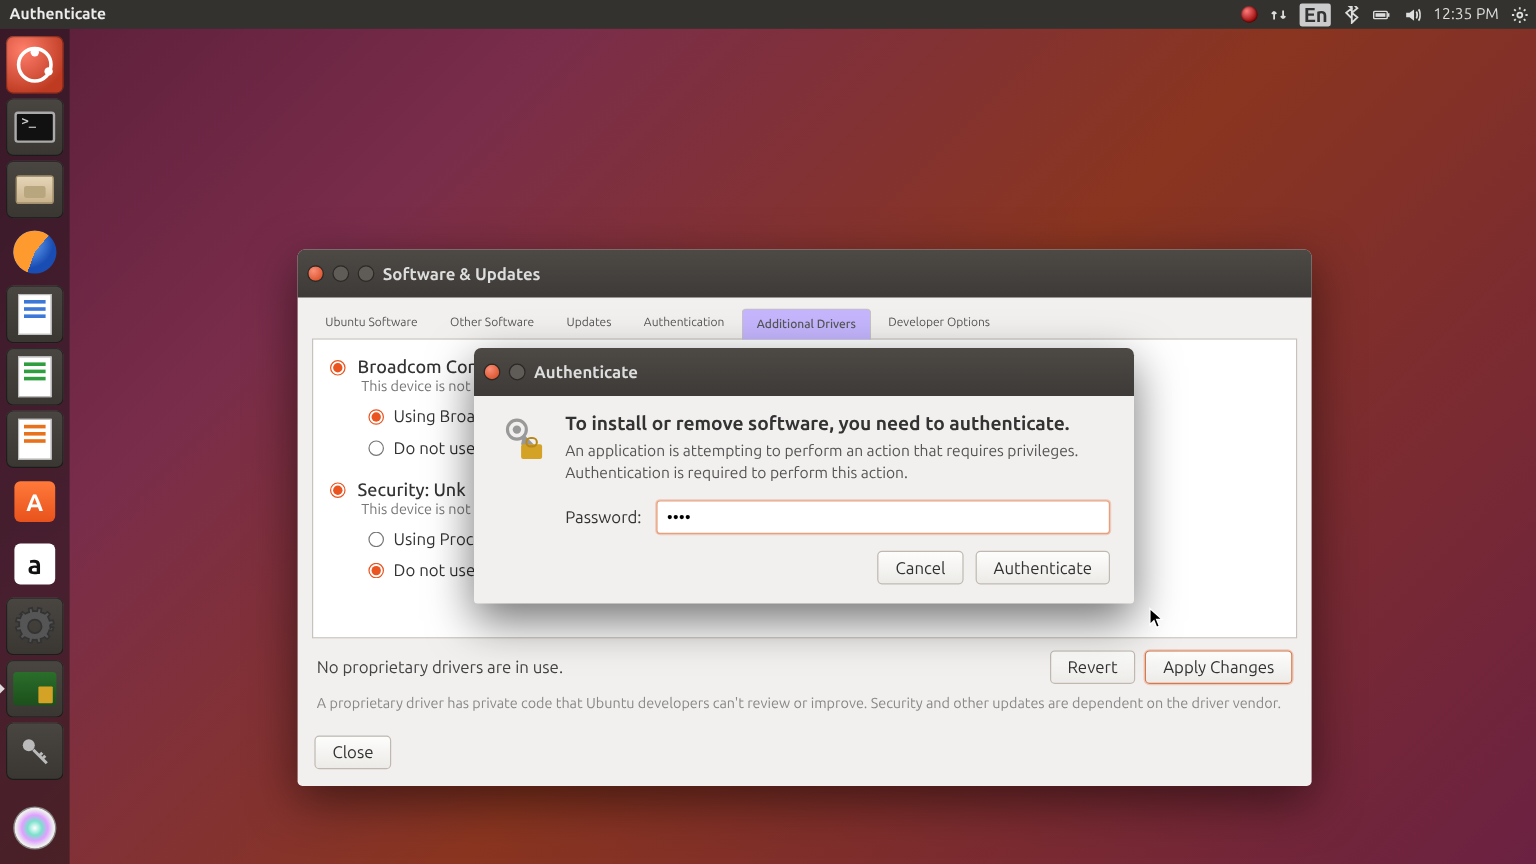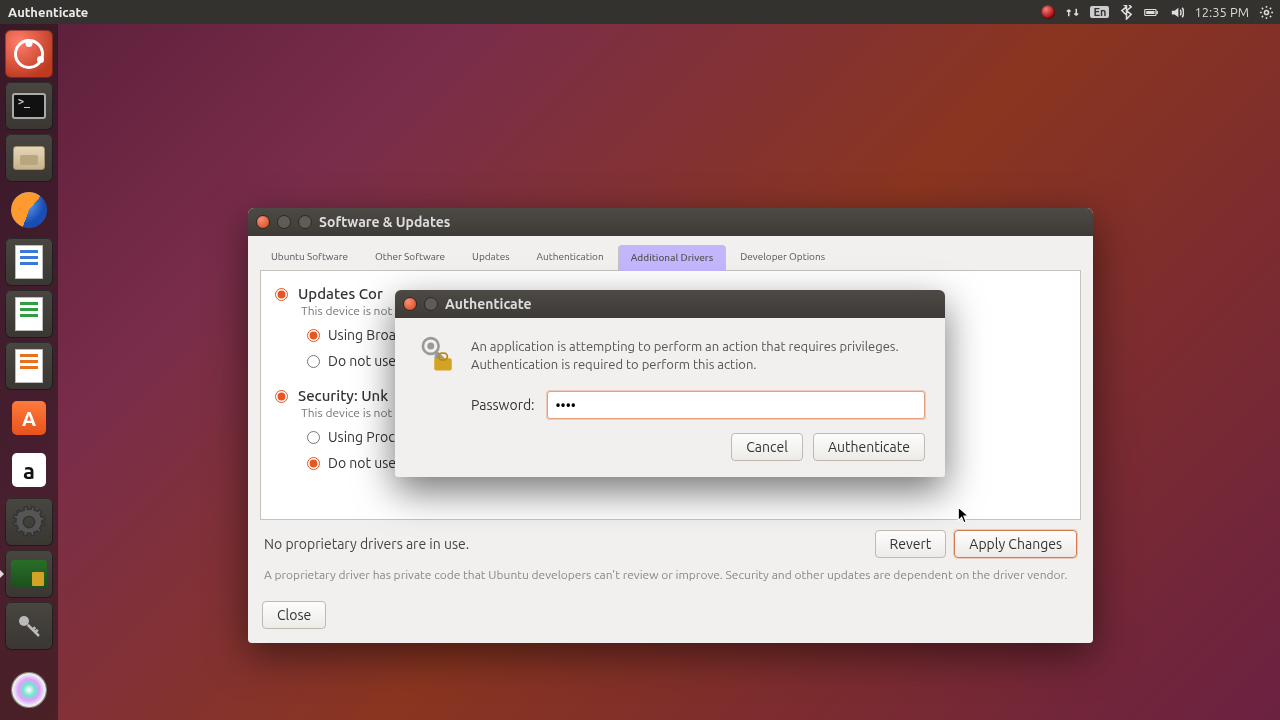--- a/index.html
+++ b/index.html
@@ -4,21 +4,21 @@
 <style>
   * { box-sizing: border-box; margin: 0; padding: 0; font-family: Ubuntu, "Segoe UI", Arial, sans-serif; }
   html, body { width: 1280px; height: 720px; overflow: hidden; }
   body { background: linear-gradient(135deg, #5a1e3a 0%, #7a2d4a 25%, #8a3520 55%, #6b2142 100%); position: relative; }
 
   
   .top-panel { position: absolute; top:0; left:0; right:0; height:24px; background:#33322f; color:#ddd; display:flex; align-items:center; font-size:13px; z-index:100; }
   .top-panel .title { padding-left:8px; font-weight:bold; color:#ececec; }
   .top-panel .tray { margin-left:auto; display:flex; align-items:center; gap:10px; padding-right:6px; }
   .tray .dot-red { width:14px; height:14px; border-radius:50%; background:radial-gradient(circle at 35% 30%, #ff7a7a, #9a0b0b 70%); box-shadow:0 0 2px #000 inset; }
-  .tray .lang { background:#ccc; color:#333; font-size:11px; padding:0 3px; border-radius:2px; font-weight:bold; }
+  .tray .lang { background:#ccc; color:#333; font-size:17px; padding:0 3px; border-radius:2px; font-weight:bold; }
   .tray svg { width:15px; height:15px; fill:none; stroke:#ddd; stroke-width:1.6; }
   .tray .clock { font-size:13px; }
 
   
   .launcher { position:absolute; top:24px; left:0; width:58px; bottom:0; background:rgba(30,20,25,0.55); display:flex; flex-direction:column; align-items:center; padding-top:6px; gap:4px; z-index:50; }
   .launcher .item { width:48px; height:48px; border-radius:6px; display:flex; align-items:center; justify-content:center; position:relative; }
   .launcher .item.dash { background:radial-gradient(circle at 30% 25%, #ff7e6b, #be3b22 75%); box-shadow:0 0 0 1px rgba(0,0,0,.35) inset; }
   .launcher .item.tile { background:linear-gradient(#494541,#3a3733); box-shadow:0 0 0 1px rgba(0,0,0,.5) inset, 0 1px 1px rgba(255,255,255,.1) inset; }
   .launcher .running::before { content:""; position:absolute; left:-6px; top:50%; width:0;height:0; border-top:5px solid transparent; border-bottom:5px solid transparent; border-left:5px solid #ddd; transform:translateY(-50%); }
   .ubuntu-circ { width:30px;height:30px;border:3px solid #fff;border-radius:50%;position:relative; }
@@ -38,21 +38,21 @@
   .sw-ic{width:34px;height:34px;background:linear-gradient(#ff7a3a,#e8521c);border-radius:5px;display:flex;align-items:center;justify-content:center;color:#fff;font-weight:bold;font-size:20px;}
   .amz-ic{width:34px;height:34px;background:#fff;border-radius:5px;display:flex;align-items:center;justify-content:center;color:#111;font-weight:bold;font-size:22px;}
   .gear-ic svg{width:34px;height:34px;fill:#555;stroke:#333;}
   .board-ic{width:36px;height:28px;background:linear-gradient(#2a6e2a,#1c4f1c);border-radius:3px;position:relative;}
   .board-ic::after{content:"";position:absolute;right:3px;bottom:2px;width:12px;height:14px;background:#d4a326;border-radius:1px;}
   .keys-ic svg{width:30px;height:30px;fill:#bbb;}
   .disc-ic{width:34px;height:34px;border-radius:50%;background:radial-gradient(circle,#fff 0%,#7ae0cc 25%,#e0a0ff 45%,#eee 65%);box-shadow:0 0 0 1px #888;}
 
   
   .window { position:absolute; left:248px; top:208px; width:845px; background:#f2f0ee; border-radius:6px 6px 4px 4px; box-shadow:0 12px 40px rgba(0,0,0,.5); z-index:10; }
-  .titlebar { height:28px; background:linear-gradient(#4d4945,#3e3a37); border-radius:6px 6px 0 0; display:flex; align-items:center; color:#ddd; font-weight:bold; font-size:14px; padding-left:8px; }
+  .titlebar { height:40px; background:linear-gradient(#4d4945,#3e3a37); border-radius:6px 6px 0 0; display:flex; align-items:center; color:#ddd; font-weight:bold; font-size:14px; padding-left:8px; }
   .titlebar .tb-btn{width:14px;height:14px;border-radius:50%;margin-right:7px;background:#5f5b56;border:1px solid #2b2825;}
   .titlebar .tb-btn.close{background:radial-gradient(circle at 35% 30%,#fa8f78,#d34418);}
   .tabs { display:flex; gap:1px; padding:8px 10px 0 10px; font-size:10px; }
   .tab { padding:6px 12px 8px; color:#555; cursor:pointer; border:1px solid transparent; border-bottom:none; border-radius:4px 4px 0 0; }
   .tab.active { background:#c4b5fd; border-color:#c7c2bc; position:relative; top:1px; font-weight:500; }
   .drivers-area { margin:0 12px; border:1px solid #c7c2bc; background:#fff; padding:14px 14px 30px; min-height:230px; }
   .dev { margin-bottom:18px; }
   .dev-head { display:flex; align-items:flex-start; gap:10px; }
   .dev-head input[type=radio]{ margin-top:3px; accent-color:#e95420; }
   .dev-title { font-size:15px; color:#333; font-weight:500; }
@@ -186,21 +186,21 @@
     <div class="tab">Other Software</div>
     <div class="tab">Updates</div>
     <div class="tab">Authentication</div>
     <div class="tab active">Additional Drivers</div>
     <div class="tab">Developer Options</div>
   </div>
   <div class="drivers-area">
     <div class="dev">
       <div class="dev-head">
         <input type="radio" checked="" style="">
-        <span class="dev-title">Updates Cor</span>
+        <span class="dev-title">Broadcom Cor</span>
       </div>
       <div class="dev-sub">This device is not</div>
       <label class="opt">
           <input type="radio" name="d0" checked="" style="">
           <span>Using Broa</span>
         </label>
       <label class="opt">
           <input type="radio" name="d0" style="">
           <span>Do not use</span>
         </label>
@@ -244,20 +244,21 @@
       <div class="lock-icon">
         <svg viewBox="0 0 48 48">
             <circle cx="18" cy="16" r="9" fill="none" stroke="#999" stroke-width="3"></circle>
             <circle cx="18" cy="16" r="4" fill="#999"></circle>
             <path d="M24 20l12 12-4 4-4-4-2 2-4-4" fill="#999"></path>
             <rect x="22" y="30" width="20" height="14" rx="2" fill="#d4a326"></rect>
             <rect x="27" y="24" width="10" height="8" rx="4" fill="none" stroke="#b8891a" stroke-width="2"></rect>
           </svg>
       </div>
       <div>
+        <div class="dialog-title">To install or remove software, you need to authenticate.</div>
         <div class="dialog-msg">An application is attempting to perform an action that requires privileges. Authentication is required to perform this action.</div>
       </div>
     </div>
     <div class="pw-row">
       <label>Password:</label>
       <input type="password" value="••••" style="">
     </div>
     <div class="dialog-actions">
       <button class="btn">Cancel</button>
       <button class="btn">Authenticate</button>

